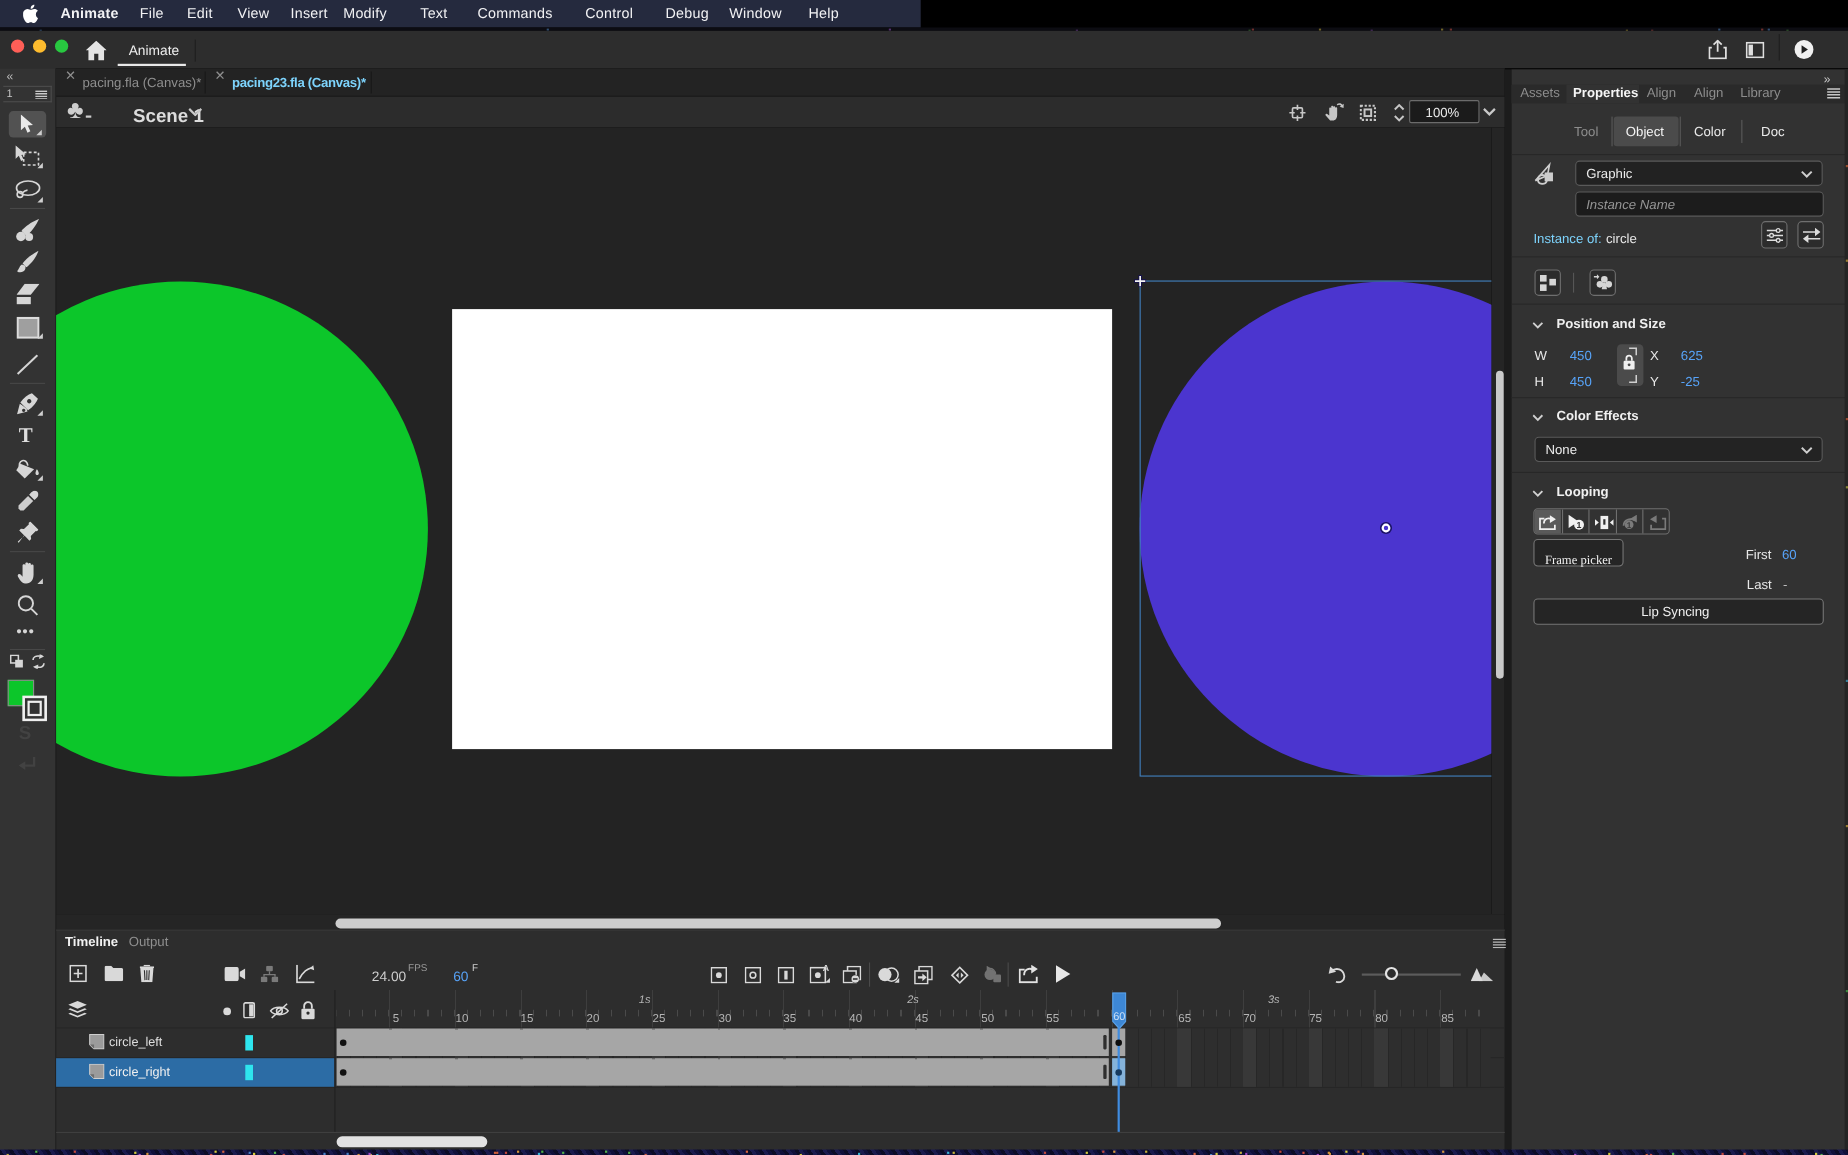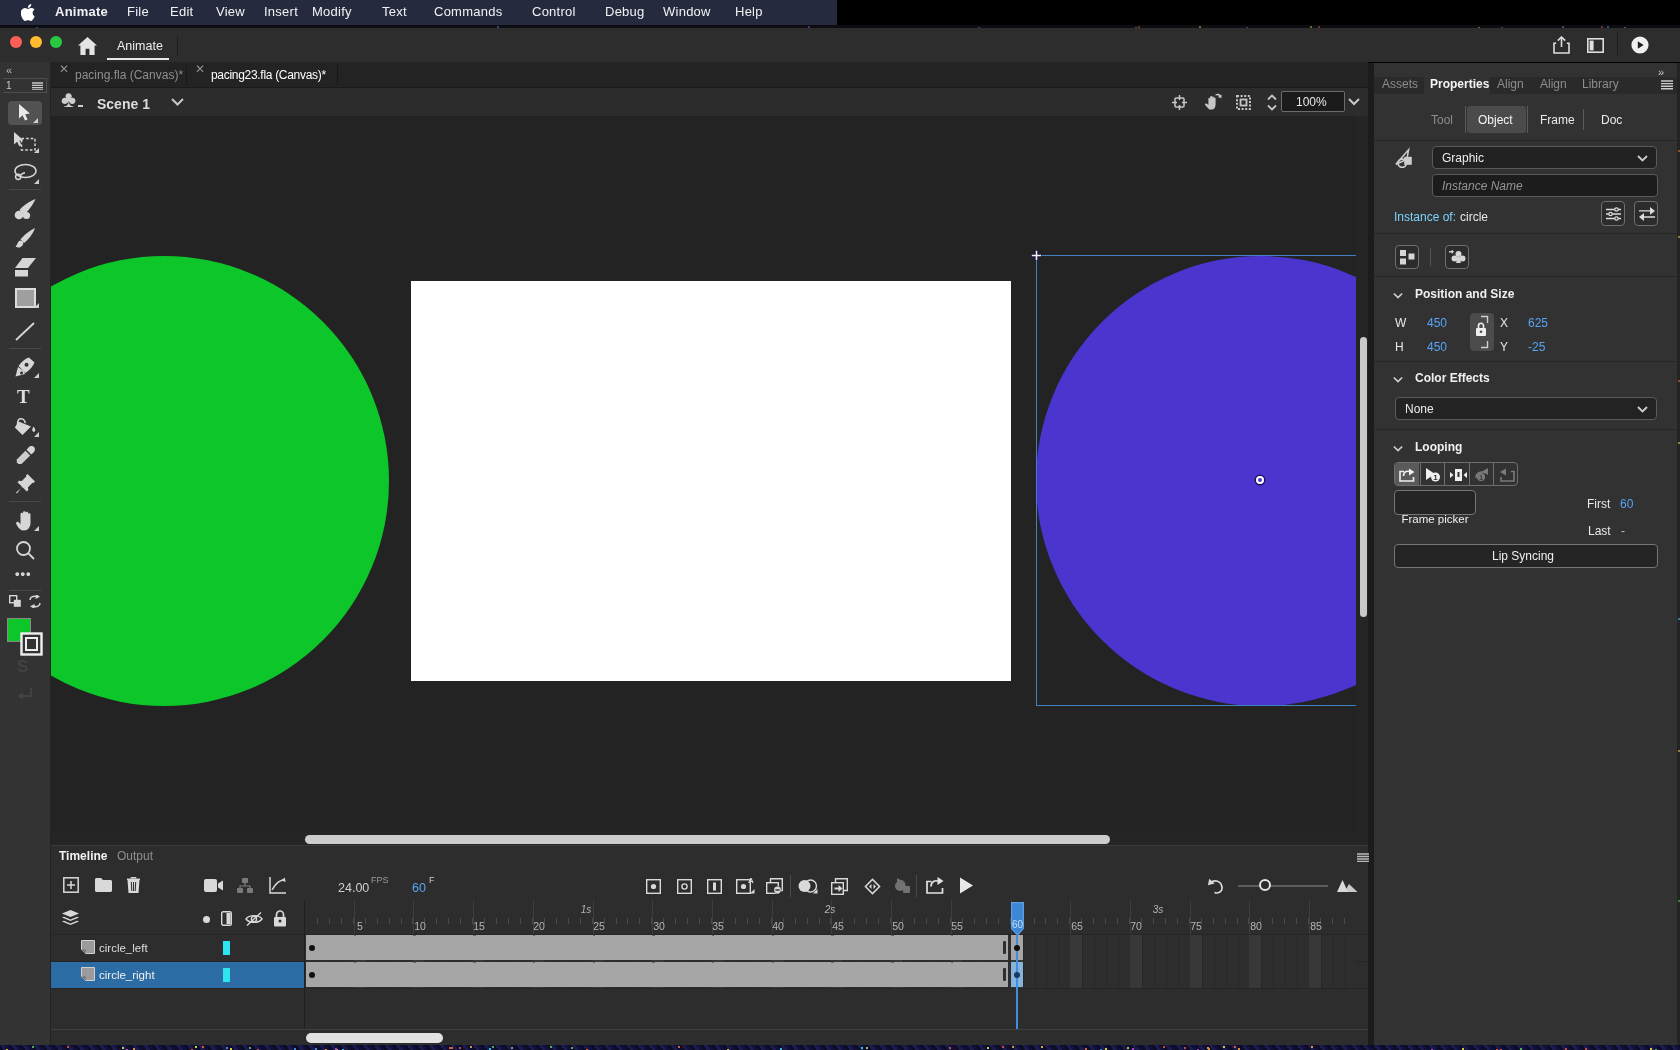--- a/index.html
+++ b/index.html
@@ -107,21 +107,21 @@
         <circle cx="9" cy="9" r="8.6" fill="#f0f0f0"></circle>
         <path d="M6.8 5.2 L12.6 9 L6.8 12.8 Z" fill="#1f1f1f"></path>
       </svg>
   </div>
 
   <div class="abs" id="tabbar">
     <span class="doctab x" style="left:59px;">✕</span>
     <span class="doctab" style="left:75px;top:6px;">pacing.fla (Canvas)*</span>
     <div class="tabsep" style="left:186px;"></div>
     <span class="doctab x" style="left:195px;">✕</span>
-    <span class="doctab" style="left:211px;top:6px;color:#ffffff;font-weight:normal;letter-spacing:-0.3px;">pacing23.fla (Canvas)*</span>
+    <span class="doctab" style="left:211px;top:6px;color:#7dd3fc;font-weight:bold;letter-spacing:-0.3px;">pacing23.fla (Canvas)*</span>
     <div class="tabsep" style="left:337px;"></div>
   </div>
 
   <div class="abs" id="toolbar">
     <div class="abs" style="left:6px;top:2px;color:#b9b9b9;font-size:11px;letter-spacing:-1px;">«</div>
     <div class="abs" style="left:3px;top:16px;width:44px;height:15px;border:1px solid #4d4d4d;border-left:none;">
       <span style="position:absolute;left:3px;top:1px;color:#c9c9c9;font-size:10px;">1</span>
       <svg style="position:absolute;left:29px;top:3px;" width="11" height="8" viewBox="0 0 11 8">
           <g stroke="#c9c9c9" stroke-width="1.3">
             <path d="M0 1h11M0 3.3h11M0 5.6h11M0 7.9h11"></path>
@@ -239,21 +239,21 @@
     <div class="abs" style="left:17px;top:595px;color:#424242;font-size:17px;font-weight:bold;">S</div>
     <svg class="abs" style="left:17px;top:626px;" width="16" height="14" viewBox="0 0 16 14">
         <path fill="none" stroke="#424242" stroke-width="2" d="M14 0 L14 8 L2 8"></path>
         <path fill="#424242" d="M6 4 L6 12 L0 8 Z"></path>
       </svg>
   </div>
 
   <div class="abs" id="scenebar">
     <span class="abs" style="left:10px;top:-2px;font-size:23px;color:#cecece;">♣</span>
       <div class="abs" style="left:27px;top:17px;width:5px;height:2px;background:#cecece;"></div>
-    <div class="abs" style="left:46px;top:8px;font-size:14px;color:#dcdcdc;font-weight:bold;">Scene 1</div>
+    <div class="abs" style="left:70px;top:8px;font-size:17px;color:#dcdcdc;font-weight:bold;">Scene 1</div>
     <svg class="abs" style="left:120px;top:10px;" width="13" height="8" viewBox="0 0 13 8">
         <path fill="none" stroke="#c8c8c8" stroke-width="2" d="M1 1 L6.5 6.5 L12 1"></path>
       </svg>
     <svg class="abs" style="left:1121px;top:7px;" width="15" height="15" viewBox="0 0 15 15">
         <g stroke="#c6c6c6" stroke-width="1.5" fill="none">
           <rect x="3" y="3" width="9" height="9" rx="1"></rect>
           <path d="M7.5 0 V5 M7.5 10 V15 M0 7.5 H5 M10 7.5 H15"></path>
         </g>
       </svg>
     <svg class="abs" style="left:1152px;top:5px;" width="19" height="18" viewBox="0 0 19 18">
@@ -310,21 +310,21 @@
         <g stroke="#c9c9c9" stroke-width="1.4">
           <path d="M0 1h12M0 3.6h12M0 6.2h12M0 8.8h12"></path>
         </g>
       </svg>
 
     <span class="abs" style="left:57px;top:50px;color:#8d8d8d;">Tool</span>
     <div class="abs" style="left:93px;top:43px;width:59px;height:27px;background:#4b4b4b;border-radius:3px;"></div>
     <div class="abs" style="left:91px;top:43px;width:1px;height:27px;background:#5a5a5a;"></div>
     <div class="abs" style="left:153px;top:43px;width:1px;height:27px;background:#5a5a5a;"></div>
     <span class="abs" style="left:104px;top:50px;color:#f5f5f5;">Object</span>
-    <span class="abs" style="left:166px;top:50px;color:#eaeaea;">Frame</span>
+    <span class="abs" style="left:166px;top:50px;color:#eaeaea;">Color</span>
     <div class="abs" style="left:209px;top:46px;width:1px;height:21px;background:#5a5a5a;"></div>
     <span class="abs" style="left:227px;top:50px;color:#eaeaea;">Doc</span>
     <div class="pdiv" style="top:77px;"></div>
 
     <svg class="abs" style="left:20px;top:84px;" width="19" height="21" viewBox="0 0 19 21">
         <path fill="none" stroke="#cdcdcd" stroke-width="1.5" d="M1.8 17.2 L14.6 2.8 L12.8 12.5 Z"></path>
         <rect x="10.2" y="9.8" width="7.6" height="8" fill="#cdcdcd"></rect>
         <circle cx="8.2" cy="16.2" r="4.1" fill="none" stroke="#cdcdcd" stroke-width="1.8"></circle>
       </svg>
     <div class="dropdown" style="left:58px;top:83px;width:225px;height:23px;background:#222222;padding-left:48px;">
@@ -447,21 +447,21 @@
           <path fill="#f0f0f0" d="M10 1 L16 4.5 L10 8 Z" transform="rotate(180 12 4)"></path>
           <circle cx="7" cy="9" r="4" fill="#f0f0f0"></circle>
           <text x="7" y="11.7" font-size="7.5" font-weight="bold" fill="#4a4a4a" text-anchor="middle">1</text>
         </svg>
       <svg style="position:absolute;left:104px;top:5px;" width="16" height="14" viewBox="0 0 16 14" opacity="0.38">
           <path fill="none" stroke="#f0f0f0" stroke-width="1.6" d="M12 3.5 H15 V13 H2 V9"></path>
           <path fill="#f0f0f0" d="M7 0.5 L1 4 L7 7.5 Z"></path>
         </svg>
     </div>
     <div class="abs" style="left:20px;top:427px;width:82px;height:25px;border:1px solid #767676;border-radius:4px;background:#252525;text-align:center;">
-      <span style="position:relative;top:21px;color:#f0f0f0;font-size:11.5px;">Frame picker</span>
+      <span style="position:relative;top:11px;color:#f0f0f0;font-size:11.5px;font-family:Liberation Serif, serif;">Frame picker</span>
     </div>
     <span class="abs" style="left:213px;top:434px;color:#e8e8e8;">First</span>
     <span class="abs blue" style="left:246px;top:434px;">60</span>
     <span class="abs" style="left:214px;top:461px;color:#e8e8e8;">Last</span>
     <span class="abs" style="left:247px;top:461px;color:#bdbdbd;">-</span>
     <div class="abs" style="left:20px;top:481px;width:264px;height:24px;border:1px solid #767676;border-radius:4px;background:#252525;">
       <span style="position:absolute;left:97px;top:4px;color:#f0f0f0;">Lip Syncing</span>
     </div>
   </div>
 

